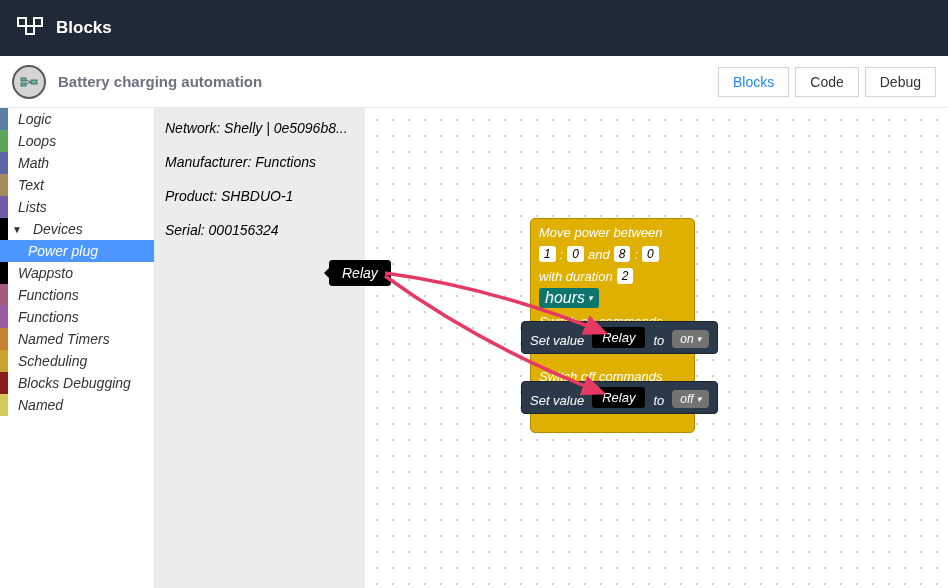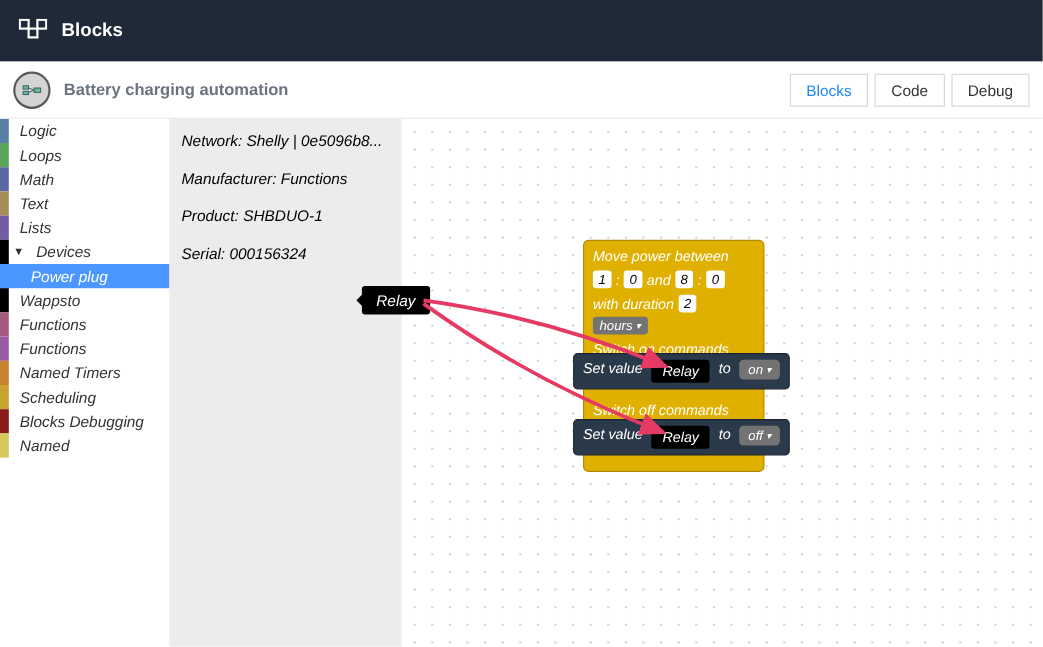--- a/index.html
+++ b/index.html
@@ -38,26 +38,26 @@
 .canvas { flex: 1; position: relative; background-image: radial-gradient(#cfcfcf 0.8px, transparent 0.8px); background-size: 16px 16px; background-position: 4px 4px; }
 
 
 .relay-src { position: absolute; left: -36px; top: 152px; background: #000; color: #fff; padding: 4px 12px; border-radius: 3px; font-size: 14px; border: 1px solid #000; }
 .relay-src::before { content: ""; position: absolute; left: -6px; top: 50%; transform: translateY(-50%); width: 0; height: 0; border-top: 6px solid transparent; border-bottom: 6px solid transparent; border-right: 6px solid #000; }
 
 
 .yellow-block { position: absolute; left: 145px; top: 110px; width: 165px; background: #e0b000; border: 1px solid #b08800; border-radius: 5px; color: #fff; font-size: 13px; padding: 6px 8px 12px 8px; margin-left: 20px; }
 .yellow-block .row { margin-bottom: 6px; display: flex; align-items: center; flex-wrap: wrap; gap: 4px; }
 .pill { background: #fff; color: #000; border-radius: 3px; padding: 1px 5px; font-size: 12px; display: inline-block; min-width: 12px; text-align: center; }
-.pill-select { background: #737373; color: #fff; border-radius: 3px; padding: 1px 6px; font-size: 12px; display: inline-flex; align-items: center; gap: 3px; }
+.pill-select { background: #0f766e; color: #fff; border-radius: 3px; padding: 1px 6px; font-size: 16px; display: inline-flex; align-items: center; gap: 3px; }
 .pill-select::after { content: "▾"; font-size: 9px; }
 .section-label { margin-top: 4px; margin-bottom: 4px; }
 
 
-.setval { background: #2b3a4a; border: 1px solid #1a2530; border-radius: 4px; padding: 5px 8px; display: flex; align-items: flex-start; gap: 8px; color: #fff; position: absolute; font-size: 13px; }
+.setval { background: #2b3a4a; border: 1px solid #1a2530; border-radius: 4px; padding: 5px 8px; display: flex; align-items: flex-end; gap: 8px; color: #fff; position: absolute; font-size: 13px; }
 .setval .relay-chip { background: #000; padding: 3px 10px; border-radius: 3px; font-size: 13px; }
 .setval .dropdown { background: #737373; border-radius: 4px; padding: 2px 8px; font-size: 12px; display: inline-flex; align-items: center; gap: 3px; }
 .setval .dropdown::after { content: "▾"; font-size: 9px; }
 
 
 .arrow-svg { position: absolute; left: 0; top: 0; width: 100%; height: 100%; pointer-events: none; }
 </style>
 </head>
 <body>
 

